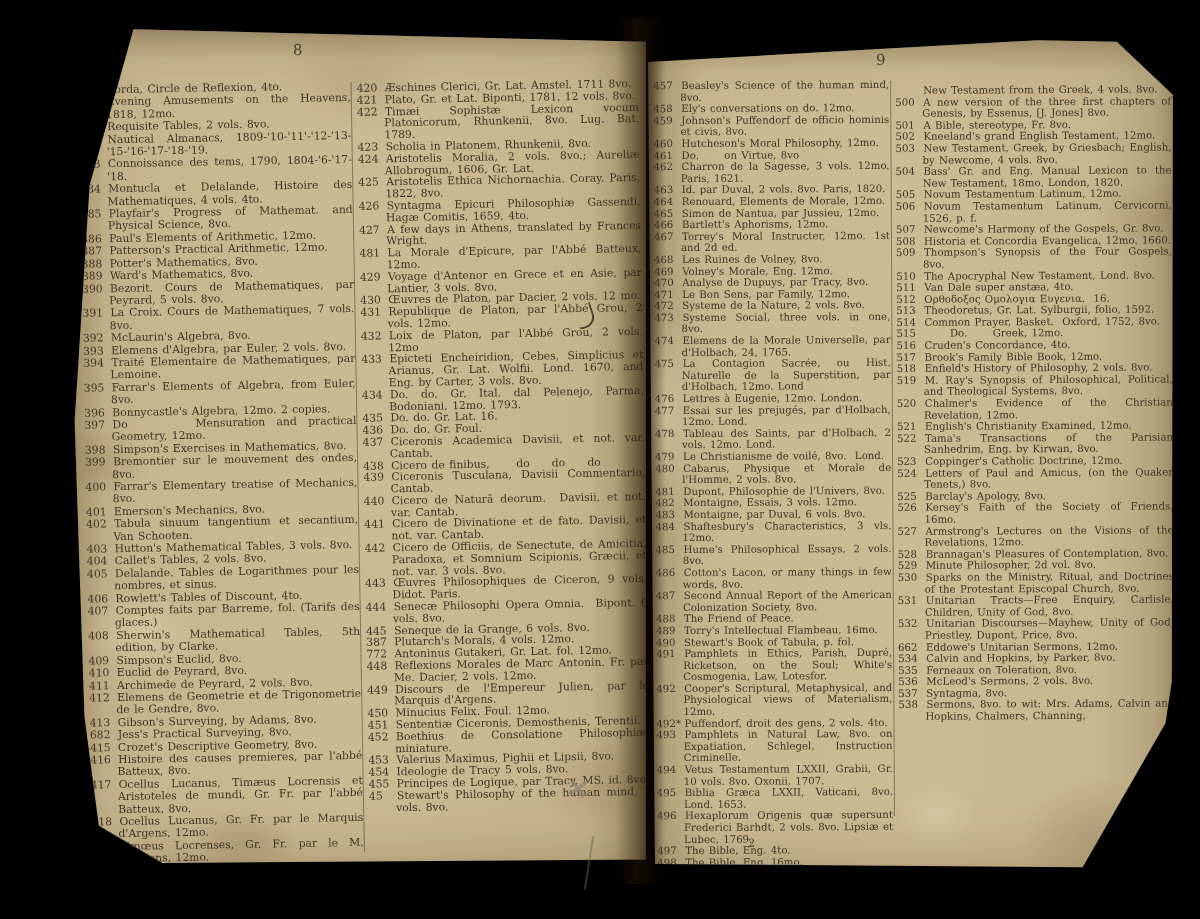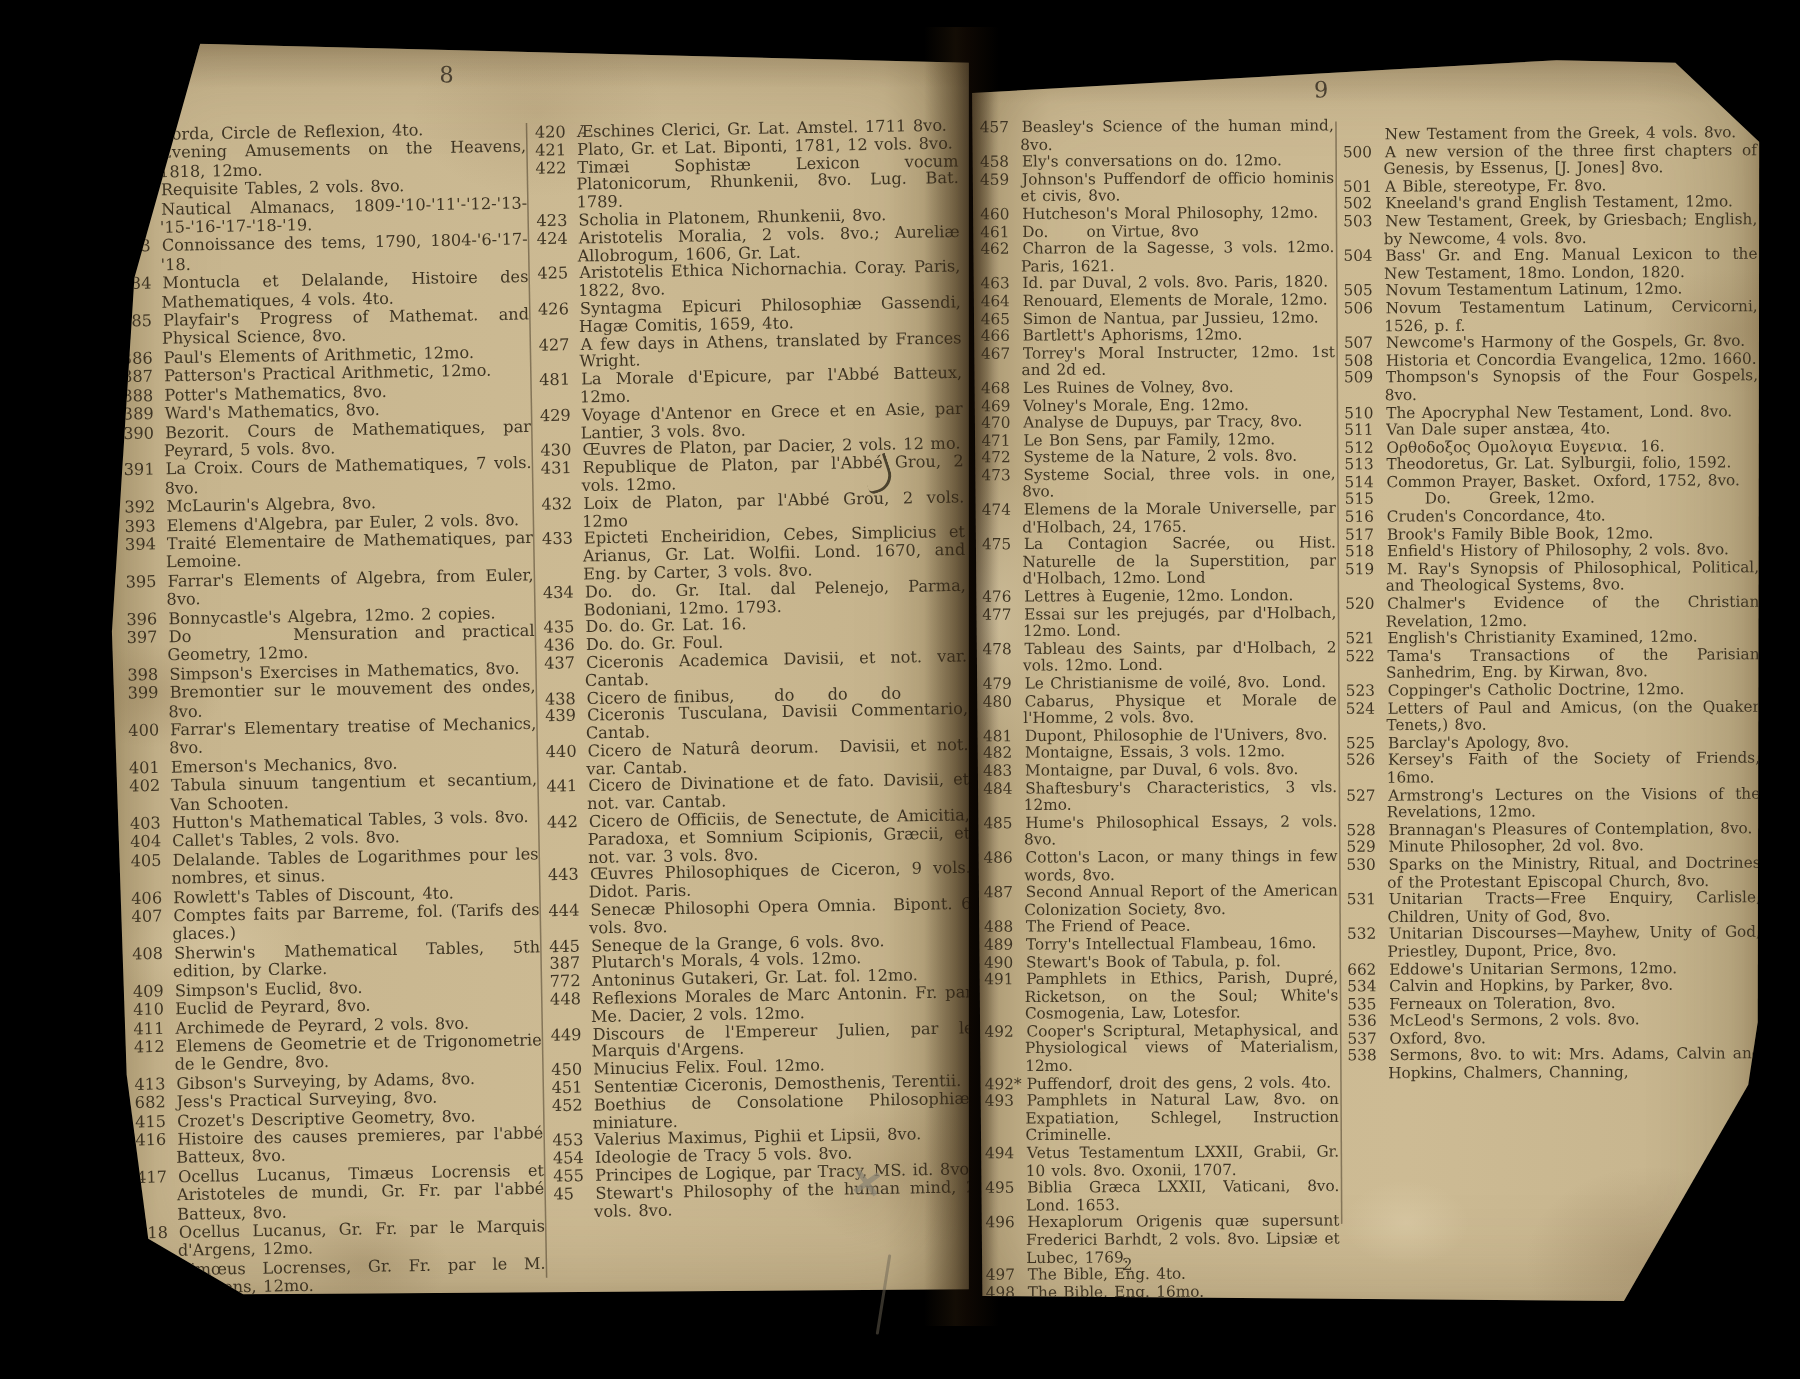--- a/index.html
+++ b/index.html
@@ -233,21 +233,21 @@
           <div class="entry"><span class="num">527</span><span class="txt">Armstrong's Lectures on the Visions of the Revelations, 12mo.</span></div>
           <div class="entry"><span class="num">528</span><span class="txt">Brannagan's Pleasures of Contemplation, 8vo.</span></div>
           <div class="entry"><span class="num">529</span><span class="txt">Minute Philosopher, 2d vol. 8vo.</span></div>
           <div class="entry"><span class="num">530</span><span class="txt">Sparks on the Ministry, Ritual, and Doctrines of the Protestant Episcopal Church, 8vo.</span></div>
           <div class="entry"><span class="num">531</span><span class="txt">Unitarian Tracts—Free Enquiry, Carlisle, Children, Unity of God, 8vo.</span></div>
           <div class="entry"><span class="num">532</span><span class="txt">Unitarian Discourses—Mayhew, Unity of God, Priestley, Dupont, Price, 8vo.</span></div>
           <div class="entry"><span class="num">662</span><span class="txt">Eddowe's Unitarian Sermons, 12mo.</span></div>
           <div class="entry"><span class="num">534</span><span class="txt">Calvin and Hopkins, by Parker, 8vo.</span></div>
           <div class="entry"><span class="num">535</span><span class="txt">Ferneaux on Toleration, 8vo.</span></div>
           <div class="entry"><span class="num">536</span><span class="txt">McLeod's Sermons, 2 vols. 8vo.</span></div>
-          <div class="entry"><span class="num">537</span><span class="txt">Oxford, 8vo.</span></div>
+          <div class="entry"><span class="num">537</span><span class="txt">Syntagma, 8vo.</span></div>
           <div class="entry"><span class="num">538</span><span class="txt">Sermons, 8vo. to wit: Mrs. Adams, Calvin and Hopkins, Chalmers, Channing,</span></div>
         </div>
       <div class="signature">2</div>
     </div>
   </div>
 
   <div class="spine"></div>
   <div class="ink-mark"></div>
   <div class="scribble"></div>
 </div>

